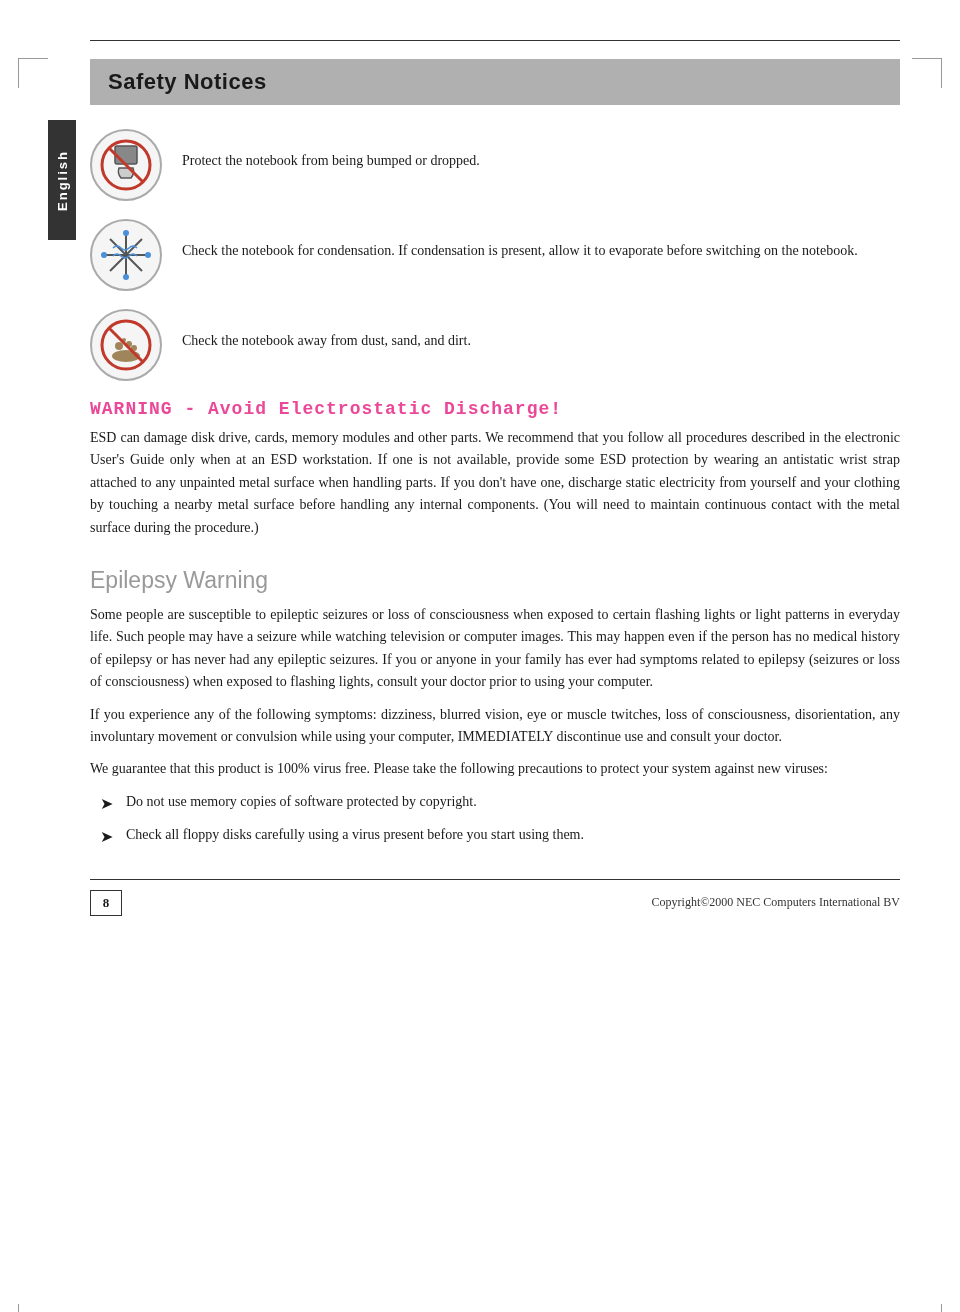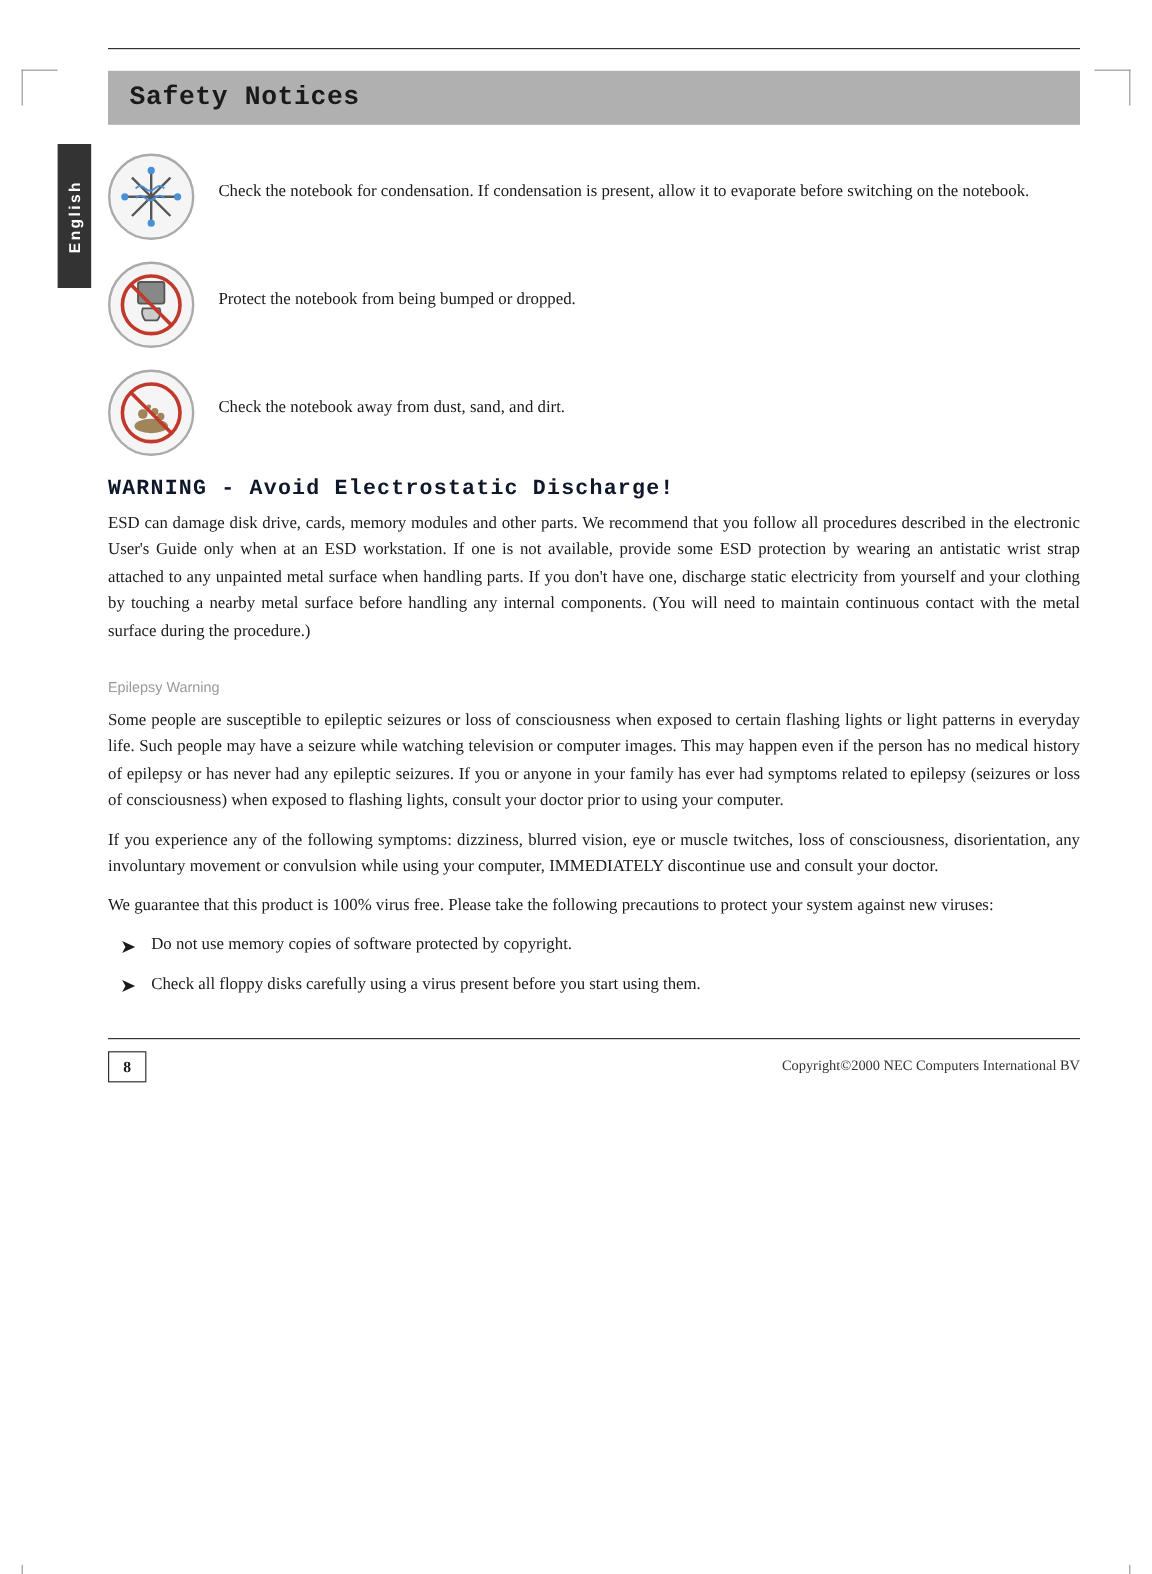--- a/index.html
+++ b/index.html
@@ -65,21 +65,21 @@
 
     
     .safety-header {
       background: #b0b0b0;
       padding: 10px 18px;
       margin-bottom: 24px;
       display: inline-block;
       width: 100%;
     }
     .safety-header h1 {
-      font-family: Liberation Mono, monospace;
+      font-family: Liberation Sans, sans-serif;
       font-size: 22px;
       font-weight: 900;
       color: #1a1a1a;
       letter-spacing: 0.5px;
     }
 
     
     .icon-row {
       display: flex;
       align-items: center;
@@ -110,30 +110,30 @@
       font-size: 14px;
       line-height: 1.5;
       flex: 1;
     }
 
     
     .warning-heading {
       font-family: 'Courier New', Courier, monospace;
       font-size: 18px;
       font-weight: bold;
-      color: #0f172a;
+      color: #ec4899;
       letter-spacing: 1px;
       margin-bottom: 8px;
       margin-top: 10px;
     }
 
     
     .section-heading {
       font-family: Arial, Helvetica, sans-serif;
-      font-size: 12px;
+      font-size: 23px;
       font-weight: normal;
       color: #999;
       margin-top: 28px;
       margin-bottom: 10px;
     }
 
     
     .body-text {
       font-size: 14px;
       line-height: 1.6;
@@ -223,52 +223,52 @@
     <div class="safety-header">
       <h1>Safety Notices</h1>
     </div>
 
     
     <div class="icon-row">
       <div class="icon-circle">
 
         <svg viewBox="0 0 54 54" xmlns="http://www.w3.org/2000/svg">
 
+          <rect x="16" y="8" width="22" height="18" rx="2" fill="#888" stroke="#555" stroke-width="1.5"></rect>
+
+          <path d="M20 30 Q18 35 22 40 L32 40 Q36 35 34 30 Z" fill="#ccc" stroke="#555" stroke-width="1.5"></path>
+
+          <circle cx="27" cy="27" r="24" fill="none" stroke="#c0392b" stroke-width="3"></circle>
+          <line x1="10" y1="10" x2="44" y2="44" stroke="#c0392b" stroke-width="3"></line>
+        </svg>
+      </div>
+      <p class="body-text">Protect the notebook from being bumped or dropped.</p>
+    </div>
+
+    
+    <div class="icon-row">
+      <div class="icon-circle">
+
+        <svg viewBox="0 0 54 54" xmlns="http://www.w3.org/2000/svg">
+
           <line x1="27" y1="5" x2="27" y2="49" stroke="#555" stroke-width="2"></line>
           <line x1="5" y1="27" x2="49" y2="27" stroke="#555" stroke-width="2"></line>
           <line x1="11" y1="11" x2="43" y2="43" stroke="#555" stroke-width="2"></line>
           <line x1="43" y1="11" x2="11" y2="43" stroke="#555" stroke-width="2"></line>
 
           <circle cx="27" cy="5" r="3" fill="#4a90d9"></circle>
           <circle cx="27" cy="49" r="3" fill="#4a90d9"></circle>
           <circle cx="5" cy="27" r="3" fill="#4a90d9"></circle>
           <circle cx="49" cy="27" r="3" fill="#4a90d9"></circle>
 
           <path d="M14 20 Q18 16 22 20 Q26 24 30 20 Q34 16 38 20" stroke="#4a90d9" stroke-width="1.5" fill="none"></path>
           <path d="M14 28 Q18 24 22 28 Q26 32 30 28 Q34 24 38 28" stroke="#4a90d9" stroke-width="1.5" fill="none"></path>
         </svg>
       </div>
       <p class="body-text">Check the notebook for condensation. If condensation is present, allow it to evaporate before switching on the notebook.</p>
-    </div>
-
-    
-    <div class="icon-row">
-      <div class="icon-circle">
-
-        <svg viewBox="0 0 54 54" xmlns="http://www.w3.org/2000/svg">
-
-          <rect x="16" y="8" width="22" height="18" rx="2" fill="#888" stroke="#555" stroke-width="1.5"></rect>
-
-          <path d="M20 30 Q18 35 22 40 L32 40 Q36 35 34 30 Z" fill="#ccc" stroke="#555" stroke-width="1.5"></path>
-
-          <circle cx="27" cy="27" r="24" fill="none" stroke="#c0392b" stroke-width="3"></circle>
-          <line x1="10" y1="10" x2="44" y2="44" stroke="#c0392b" stroke-width="3"></line>
-        </svg>
-      </div>
-      <p class="body-text">Protect the notebook from being bumped or dropped.</p>
     </div>
 
     
     <div class="icon-row">
       <div class="icon-circle">
 
         <svg viewBox="0 0 54 54" xmlns="http://www.w3.org/2000/svg">
 
           <ellipse cx="27" cy="38" rx="14" ry="6" fill="#a0855a"></ellipse>
           <circle cx="20" cy="28" r="4" fill="#a0855a"></circle>

